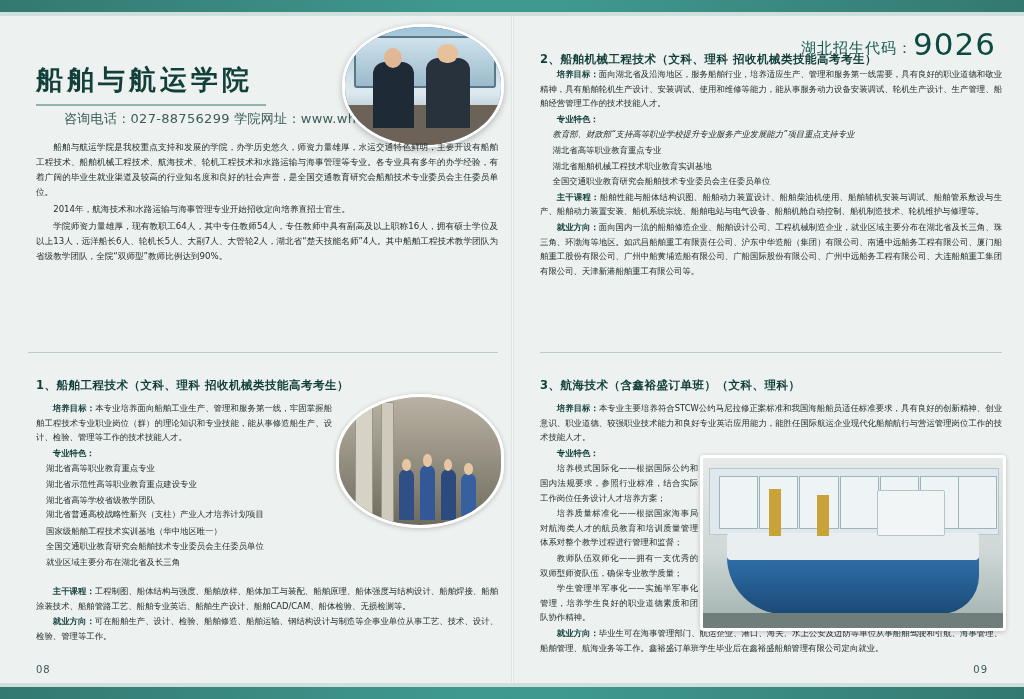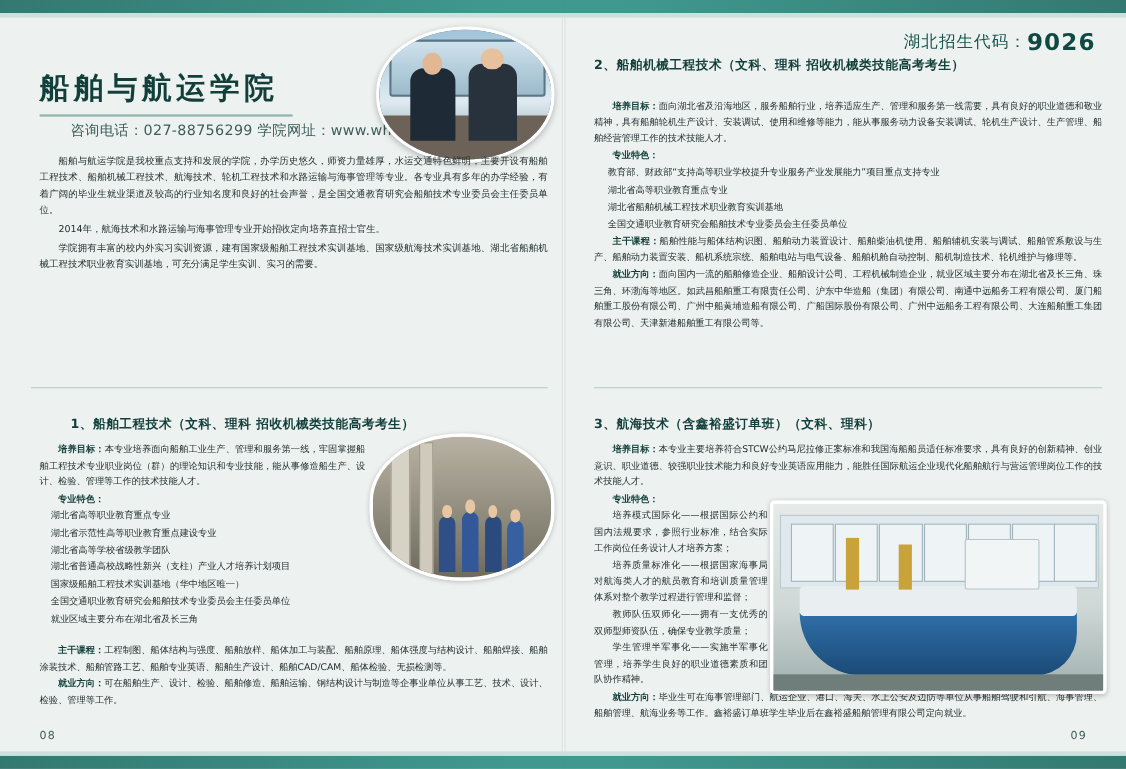--- a/index.html
+++ b/index.html
@@ -23,21 +23,21 @@
   
   .topband{position:absolute;left:0;top:0;width:1024px;height:12px;
     background:linear-gradient(90deg,#1f6b63,#2c8f84 45%,#2c8f84 55%,#1f6b63);opacity:.9;}
   .topband2{position:absolute;left:0;top:12px;width:1024px;height:4px;background:#cfe0dc;}
   .bottomband{position:absolute;left:0;bottom:0;width:1024px;height:12px;
     background:linear-gradient(90deg,#1f6b63,#2c8f84 45%,#2c8f84 55%,#1f6b63);opacity:.9;}
   .bottomband2{position:absolute;left:0;bottom:12px;width:1024px;height:4px;background:#cfe0dc;}
 
   
   .code{position:absolute;right:28px;top:26px;font-size:15px;color:#17584f;letter-spacing:1px;}
-  .code .num{font-size:21px;font-weight:bold;color:#0f4a42;vertical-align:-2px;}
+  .code .num{font-size:31px;font-weight:normal;color:#0f4a42;vertical-align:-2px;}
 
   
   .dept-title{position:absolute;left:36px;top:62px;font-size:27px;color:#123f3a;letter-spacing:4px;font-weight:bold;}
   .dept-underline{position:absolute;left:36px;top:104px;width:230px;height:2px;background:#8fb3ad;}
   .dept-contact{position:absolute;left:36px;top:110px;font-size:13px;color:#3c5d58;letter-spacing:.3px;margin-left:28px;}
 
   .hero-photo{
     position:absolute;left:342px;top:24px;width:156px;height:118px;
     border-radius:50%/48%;overflow:hidden;border:3px solid #fff;
     box-shadow:0 2px 6px rgba(0,0,0,.25);
@@ -121,42 +121,42 @@
     <div class="sky"></div>
     <div class="win"></div>
     <div class="console"></div>
     <div class="p1"></div>
     <div class="p2"></div>
   </div>
 
   <div class="intro">
     <p>船舶与航运学院是我校重点支持和发展的学院，办学历史悠久，师资力量雄厚，水运交通特色鲜明，主要开设有船舶工程技术、船舶机械工程技术、航海技术、轮机工程技术和水路运输与海事管理等专业。各专业具有多年的办学经验，有着广阔的毕业生就业渠道及较高的行业知名度和良好的社会声誉，是全国交通教育研究会船舶技术专业委员会主任委员单位。</p>
     <p>2014年，航海技术和水路运输与海事管理专业开始招收定向培养直招士官生。</p>
-    <p>学院拥有丰富的校内外实习实训资源，建有国家级船舶工程技术实训基地、国家级航海技术实训基地、湖北省船舶机械工程技术职业教育实训基地，可充分满足学生实训、实习的需要。</p>
+    <p>学院师资力量雄厚，现有教职工64人，其中专任教师54人，专任教师中具有副高及以上职称16人，拥有硕士学位及以上13人，远洋船长6人、轮机长5人、大副7人、大管轮2人，湖北省“楚天技能名师”4人。其中船舶工程技术教学团队为省级教学团队，全院“双师型”教师比例达到90%。</p>
   </div>
 
   <div class="hdivider"></div>
   <div class="hdivider r"></div>
 
   <div class="blk" style="left:540px;top:52px;width:462px;">
     <div class="sec-title">2、船舶机械工程技术（文科、理科 招收机械类技能高考考生）</div>
-    <div class="body-text" style="margin-top:22px;">
+    <div class="body-text" style="margin-top:0;">
       <p class="indent"><span class="lbl">培养目标：</span><span>面向湖北省及沿海地区，服务船舶行业，培养适应生产、管理和服务第一线需要，具有良好的职业道德和敬业精神，具有船舶轮机生产设计、安装调试、使用和维修等能力，能从事服务动力设备安装调试、轮机生产设计、生产管理、船舶经营管理工作的技术技能人才。</span></p>
       <p class="indent"><span class="lbl">专业特色：</span></p>
-      <p style="padding-left:1.5em;">教育部、财政部“支持高等职业学校提升专业服务产业发展能力”项目重点支持专业</p>
+      <p style="padding-left:1.5em;font-style:italic;">教育部、财政部“支持高等职业学校提升专业服务产业发展能力”项目重点支持专业</p>
       <p style="padding-left:1.5em;">湖北省高等职业教育重点专业</p>
       <p style="padding-left:1.5em;">湖北省船舶机械工程技术职业教育实训基地</p>
       <p style="padding-left:1.5em;">全国交通职业教育研究会船舶技术专业委员会主任委员单位</p>
       <p class="indent"><span class="lbl">主干课程：</span><span>船舶性能与船体结构识图、船舶动力装置设计、船舶柴油机使用、船舶辅机安装与调试、船舶管系敷设与生产、船舶动力装置安装、船机系统宗统、船舶电站与电气设备、船舶机舱自动控制、船机制造技术、轮机维护与修理等。</span></p>
       <p class="indent"><span class="lbl">就业方向：</span><span>面向国内一流的船舶修造企业、船舶设计公司、工程机械制造企业，就业区域主要分布在湖北省及长三角、珠三角、环渤海等地区。如武昌船舶重工有限责任公司、沪东中华造船（集团）有限公司、南通中远船务工程有限公司、厦门船舶重工股份有限公司、广州中船黄埔造船有限公司、广船国际股份有限公司、广州中远船务工程有限公司、大连船舶重工集团有限公司、天津新港船舶重工有限公司等。</span></p>
     </div>
   </div>
 
   <div class="blk" style="left:36px;top:378px;width:296px;">
-    <div class="sec-title" style="width:462px;margin-left:28px;">1、船舶工程技术（文科、理科 招收机械类技能高考考生）</div>
+    <div class="sec-title" style="width:462px;">1、船舶工程技术（文科、理科 招收机械类技能高考考生）</div>
     <div class="body-text" style="margin-top:8px;">
       <p class="indent"><span class="lbl">培养目标：</span><span>本专业培养面向船舶工业生产、管理和服务第一线，牢固掌握船舶工程技术专业职业岗位（群）的理论知识和专业技能，能从事修造船生产、设计、检验、管理等工作的技术技能人才。</span></p>
       <p class="indent"><span class="lbl">专业特色：</span></p>
       <p style="padding-left:1.2em;">湖北省高等职业教育重点专业</p>
       <p style="padding-left:1.2em;">湖北省示范性高等职业教育重点建设专业</p>
       <p style="padding-left:1.2em;">湖北省高等学校省级教学团队</p>
       <p style="padding-left:1.2em;font-family:Liberation Serif, serif;">湖北省普通高校战略性新兴（支柱）产业人才培养计划项目</p>
       <p style="padding-left:1.2em;">国家级船舶工程技术实训基地（华中地区唯一）</p>
       <p style="padding-left:1.2em;">全国交通职业教育研究会船舶技术专业委员会主任委员单位</p>
       <p style="padding-left:1.2em;">就业区域主要分布在湖北省及长三角</p>

